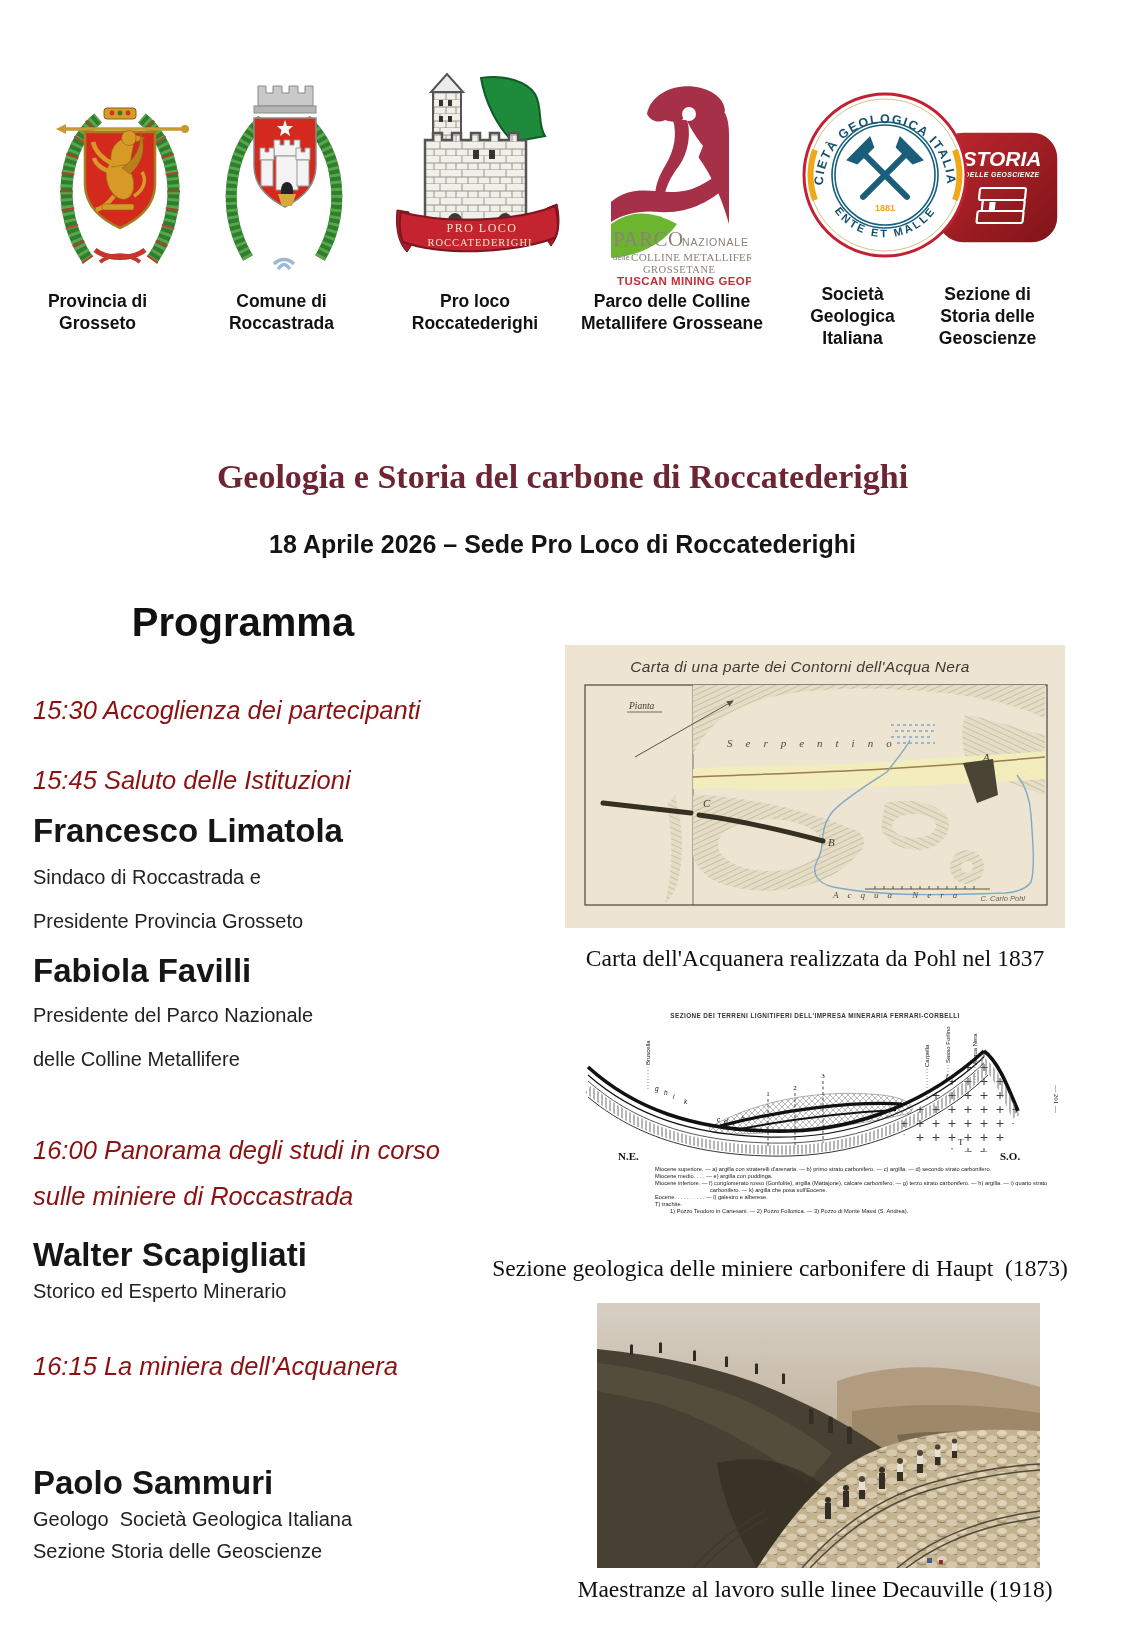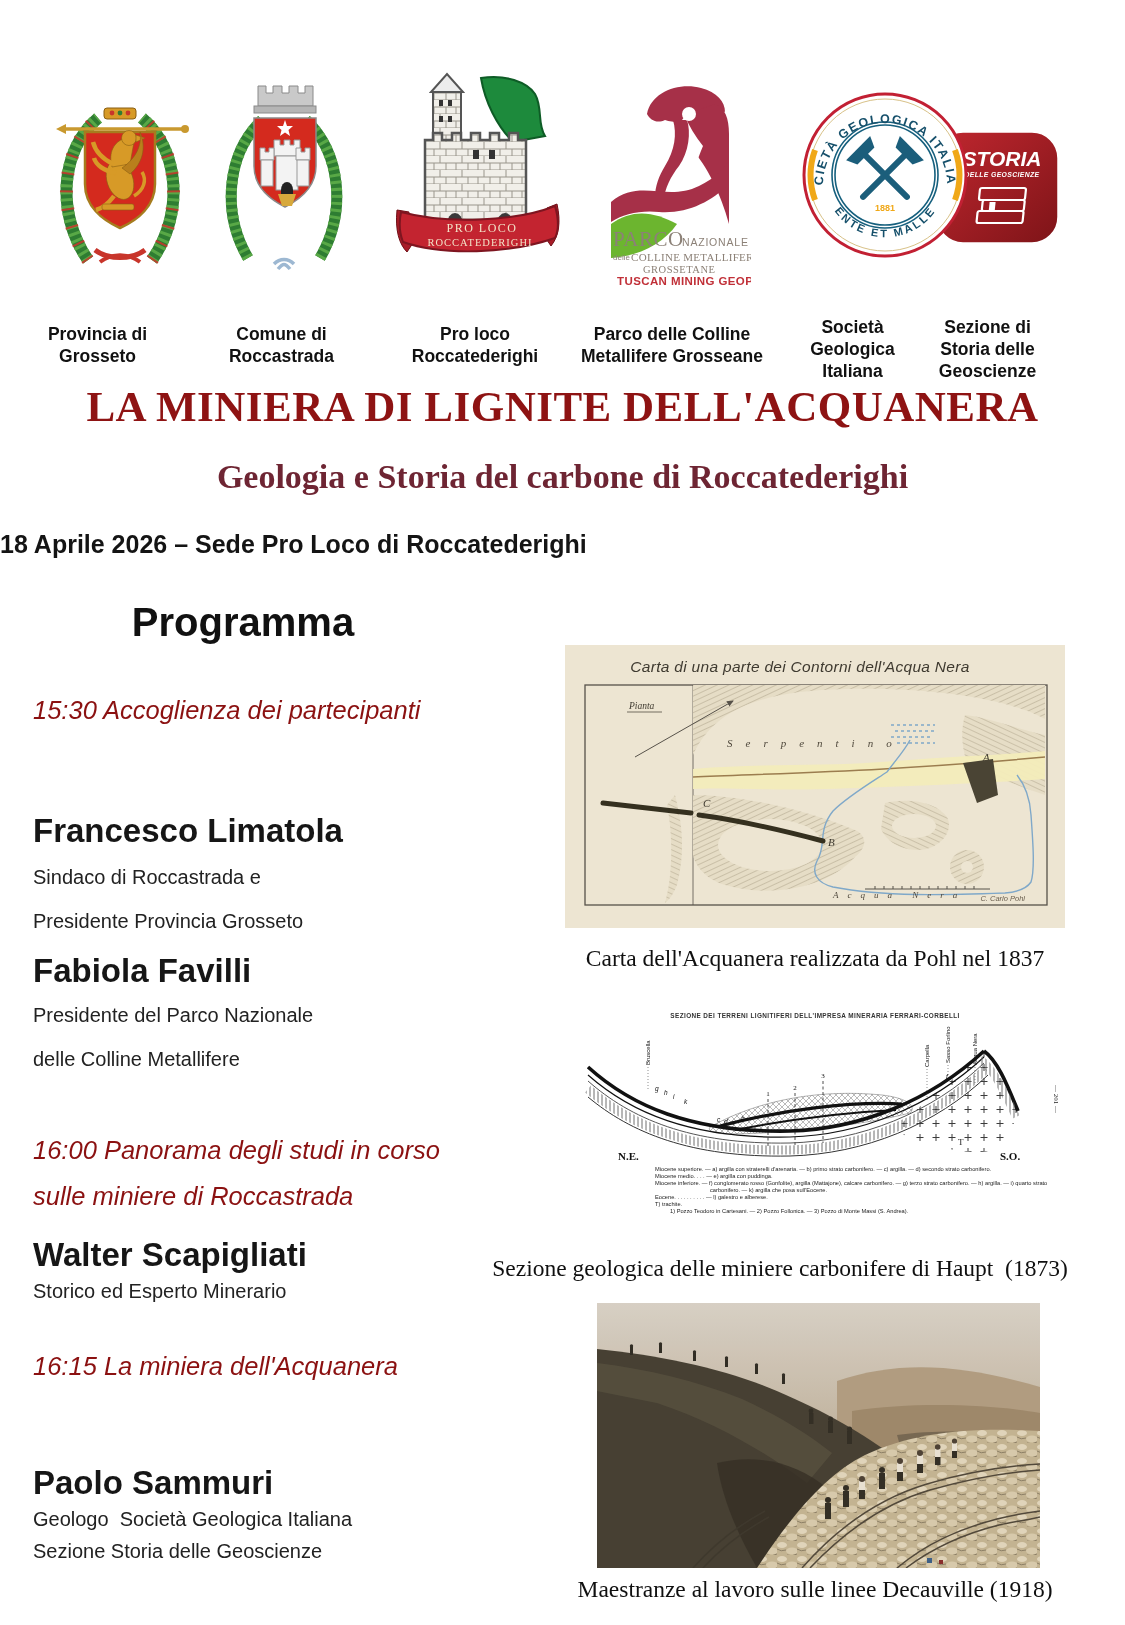--- a/index.html
+++ b/index.html
@@ -1,26 +1,26 @@
 <!DOCTYPE html>
 <html><head>
 <meta charset="utf-8">
 <style>
   html,body{margin:0;padding:0;background:#888;}
   #page{position:relative;width:1125px;height:1625px;background:#ffffff;margin:0 auto;overflow:hidden;
         font-family:"Liberation Sans",sans-serif;}
   .abs{position:absolute;}
   
-  .logo-cap{position:absolute;text-align:center;font-weight:700;font-size:17.5px;line-height:22px;color:#111;margin-top:33px;}
+  .logo-cap{position:absolute;text-align:center;font-weight:700;font-size:17.5px;line-height:22px;color:#111;}
   
   .main-title{position:absolute;left:0;top:382px;width:1125px;text-align:center;
       font-family:"Liberation Serif",serif;font-weight:700;font-size:43px;color:#8E1313;letter-spacing:.5px;}
   .sub-title{position:absolute;left:0;top:458px;width:1125px;text-align:center;
       font-family:"Liberation Serif",serif;font-weight:700;font-size:34px;color:#6E2533;}
-  .date-line{position:absolute;left:0;top:530px;width:1125px;
+  .date-line{position:absolute;left:0;top:530px;width:1125px;text-align:center;
       font-weight:700;font-size:25px;color:#141414;}
   
   .prog-heading{position:absolute;left:33px;top:600px;width:420px;text-align:center;
       font-weight:700;font-size:40px;color:#111;}
   .prog-line{position:absolute;left:33px;white-space:pre;}
   .slot{color:#8B1111;font-style:italic;font-weight:400;font-size:25.5px;}
   .sname{color:#161616;font-weight:700;font-size:33px;}
   .srole{color:#222;font-weight:400;font-size:20px;}
   .t0{top:696px}.t1{top:766px}.t2{top:812px}.t3{top:866px}.t4{top:910px}.t5{top:952px}
   .t6{top:1004px}.t7{top:1048px}.t8{top:1136px}.t9{top:1182px}.t10{top:1236px}.t11{top:1280px}
@@ -211,26 +211,26 @@
     <div>Società</div>
     <div>Geologica</div>
     <div>Italiana</div>
   </div>
   <div class="logo-cap" style="left:920px;top:283px;width:135px">
     <div>Sezione di</div>
     <div>Storia delle</div>
     <div>Geoscienze</div>
   </div>
 
-  <div class="main-title">LA MINIERA DI LIGNITE DELL'ACQUANERA</div>
   <div class="sub-title">Geologia e Storia del carbone di Roccatederighi</div>
   <div class="date-line">18 Aprile 2026 – Sede Pro Loco di Roccatederighi</div>
 
   <div class="prog-heading">Programma</div>
   <div class="prog-line slot t0">15:30 Accoglienza dei partecipanti</div>
+  <div class="prog-line slot t1">15:45 Saluto delle Istituzioni</div>
   <div class="prog-line sname t2">Francesco Limatola</div>
   <div class="prog-line srole t3">Sindaco di Roccastrada e</div>
   <div class="prog-line srole t4">Presidente Provincia Grosseto</div>
   <div class="prog-line sname t5">Fabiola Favilli</div>
   <div class="prog-line srole t6">Presidente del Parco Nazionale</div>
   <div class="prog-line srole t7">delle Colline Metallifere</div>
   <div class="prog-line slot t8">16:00 Panorama degli studi in corso</div>
   <div class="prog-line sname t10">Walter Scapigliati</div>
   <div class="prog-line slot t9">sulle miniere di Roccastrada</div>
   <div class="prog-line srole t11">Storico ed Esperto Minerario</div>

